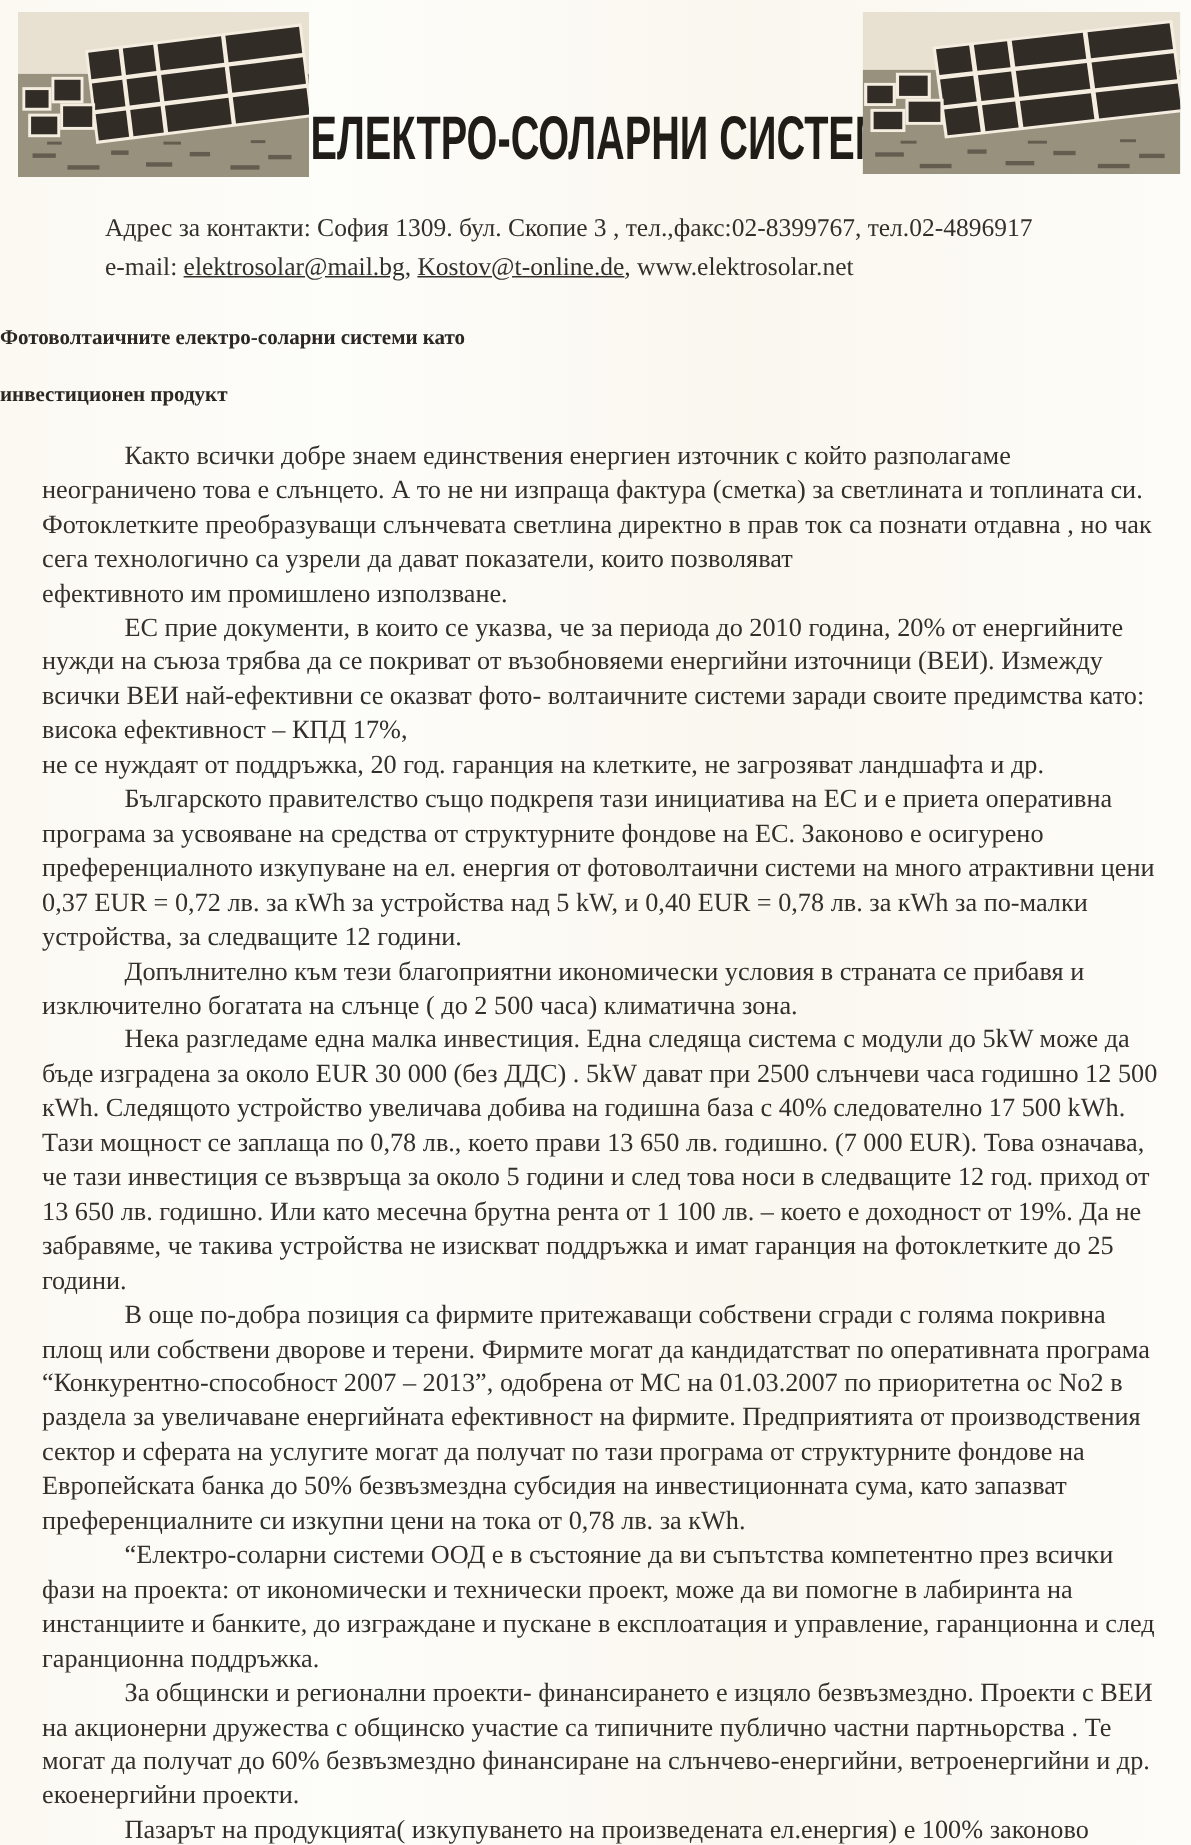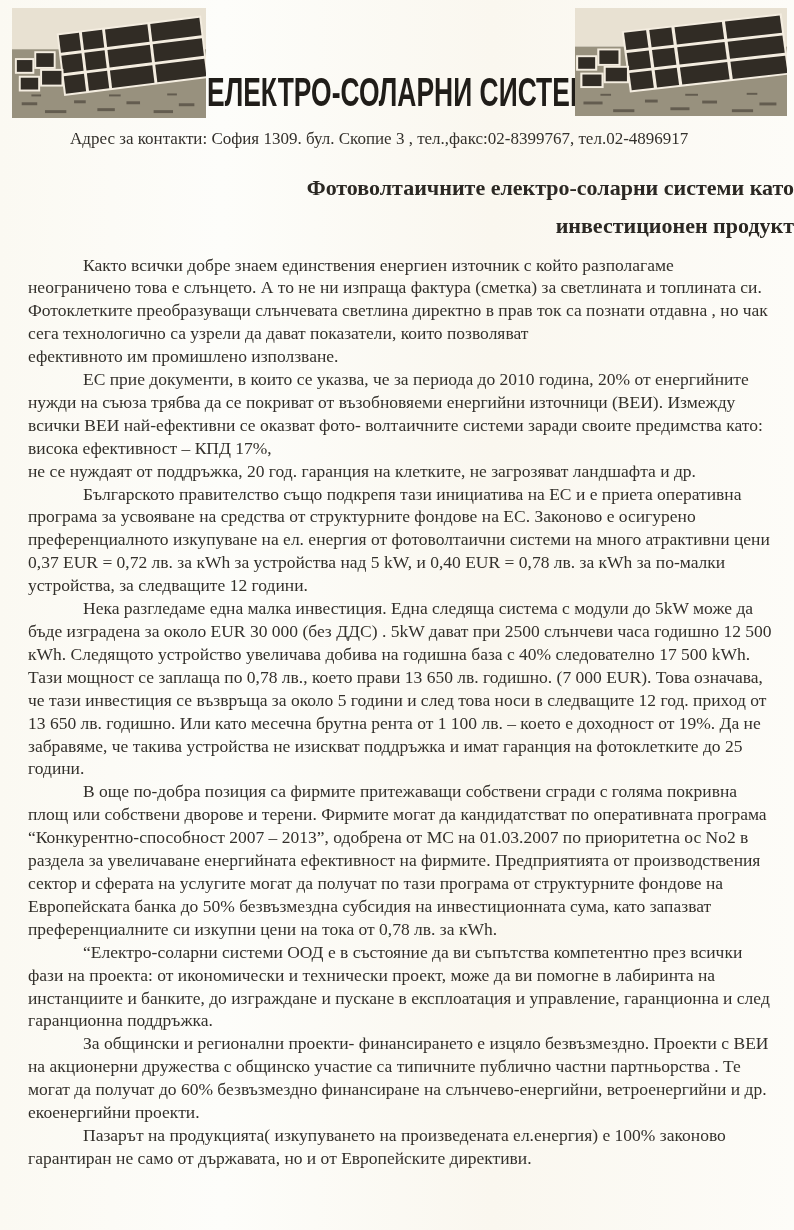--- a/index.html
+++ b/index.html
@@ -35,32 +35,32 @@
     font-size: 41px;
     line-height: 1;
     white-space: nowrap;
     color: #201d19;
     transform: scaleX(0.645);
     transform-origin: left top;
     letter-spacing: 0px;
   }
   
   .contact {
-    margin: 0 20px 0 70px;
+    margin: 13px 20px 0 70px;
     font-size: 17px;
     line-height: 25.5px;
     color: #33302b;
   }
   .contact .u { text-decoration: underline; }
   
   .doc-title {
     margin-top: 17px;
-    text-align: right;
+    text-align: left;
     font-weight: bold;
-    font-size: 22px;
+    font-size: 14px;
     line-height: 38px;
     white-space: pre-line;
     color: #2b2823;
   }
   
   .body-text {
     margin: 9px 21px 0 28px;
     font-size: 17.5px;
     line-height: 22.9px;
     text-align: left;
@@ -160,31 +160,33 @@
             <rect x="22" y="43" width="20" height="16"></rect>
           <rect x="6" y="68" width="20" height="14"></rect>
             <rect x="28" y="61" width="22" height="16"></rect>
         </g>
       </svg>
     </div>
   </div>
 
   <div class="contact">
     <div>Адрес за контакти: София 1309. бул. Скопие 3 , тел.,факс:02-8399767, тел.02-4896917</div>
+    <div><span>e-mail: </span><span class="u">elektrosolar@mail.bg</span><span>, </span><span class="u">Kostov@t-online.de</span><span>, </span><span>www.elektrosolar.net</span></div>
   </div>
 
   <h1 class="doc-title">Фотоволтаичните електро-соларни системи като
 инвестиционен продукт</h1>
 
   <div class="body-text">
     <p>Както всички добре знаем единствения енергиен източник с който разполагаме неограничено това е слънцето. А то не ни изпраща фактура (сметка) за светлината и топлината си. Фотоклетките преобразуващи слънчевата светлина директно в прав ток са познати отдавна , но чак сега технологично са узрели да дават показатели, които позволяват
 ефективното им промишлено използване.</p>
     <p>ЕС прие документи, в които се указва, че за периода до 2010 година, 20% от енергийните нужди на съюза трябва да се покриват от възобновяеми енергийни източници (ВЕИ). Измежду всички ВЕИ най-ефективни се оказват фото- волтаичните системи заради своите предимства като: висока ефективност – КПД 17%,
 не се нуждаят от поддръжка, 20 год. гаранция на клетките, не загрозяват ландшафта и др.</p>
     <p>Българското правителство също подкрепя тази инициатива на ЕС и е приета оперативна програма за усвояване на средства от структурните фондове на ЕС. Законово е осигурено преференциалното изкупуване на ел. енергия от фотоволтаични системи на много атрактивни цени 0,37 EUR = 0,72 лв. за кWh за устройства над 5 kW, и 0,40 EUR = 0,78 лв. за кWh за по-малки устройства, за следващите 12 години.</p>
+    <p>Допълнително към тези благоприятни икономически условия в страната се прибавя и изключително богатата на слънце ( до 2 500 часа) климатична зона.</p>
     <p>Нека разгледаме една малка инвестиция. Една следяща система с модули до 5kW може да бъде изградена за около EUR 30 000 (без ДДС) . 5kW дават при 2500 слънчеви часа годишно 12 500 кWh. Следящото устройство увеличава добива на годишна база с 40% следователно 17 500 kWh. Тази мощност се заплаща по 0,78 лв., което прави 13 650 лв. годишно. (7 000 EUR). Това означава, че тази инвестиция се възвръща за около 5 години и след това носи в следващите 12 год. приход от 13 650 лв. годишно. Или като месечна брутна рента от 1 100 лв. – което е доходност от 19%. Да не забравяме, че такива устройства не изискват поддръжка и имат гаранция на фотоклетките до 25 години.</p>
     <p>В още по-добра позиция са фирмите притежаващи собствени сгради с голяма покривна площ или собствени дворове и терени. Фирмите могат да кандидатстват по оперативната програма “Конкурентно-способност 2007 – 2013”, одобрена от МС на 01.03.2007 по приоритетна ос No2 в раздела за увеличаване енергийната ефективност на фирмите. Предприятията от производствения сектор и сферата на услугите могат да получат по тази програма от структурните фондове на Европейската банка до 50% безвъзмездна субсидия на инвестиционната сума, като запазват преференциалните си изкупни цени на тока от 0,78 лв. за кWh.</p>
     <p>“Електро-соларни системи ООД е в състояние да ви съпътства компетентно през всички фази на проекта: от икономически и технически проект, може да ви помогне в лабиринта на инстанциите и банките, до изграждане и пускане в експлоатация и управление, гаранционна и след гаранционна поддръжка.</p>
     <p>За общински и регионални проекти- финансирането е изцяло безвъзмездно. Проекти с ВЕИ на акционерни дружества с общинско участие са типичните публично частни партньорства . Те могат да получат до 60% безвъзмездно финансиране на слънчево-енергийни, ветроенергийни и др. екоенергийни проекти.</p>
     <p>Пазарът на продукцията( изкупуването на произведената ел.енергия) е 100% законово гарантиран не само от държавата, но и от Европейските директиви.</p>
   </div>
 
 </div>
 
 </body></html>

